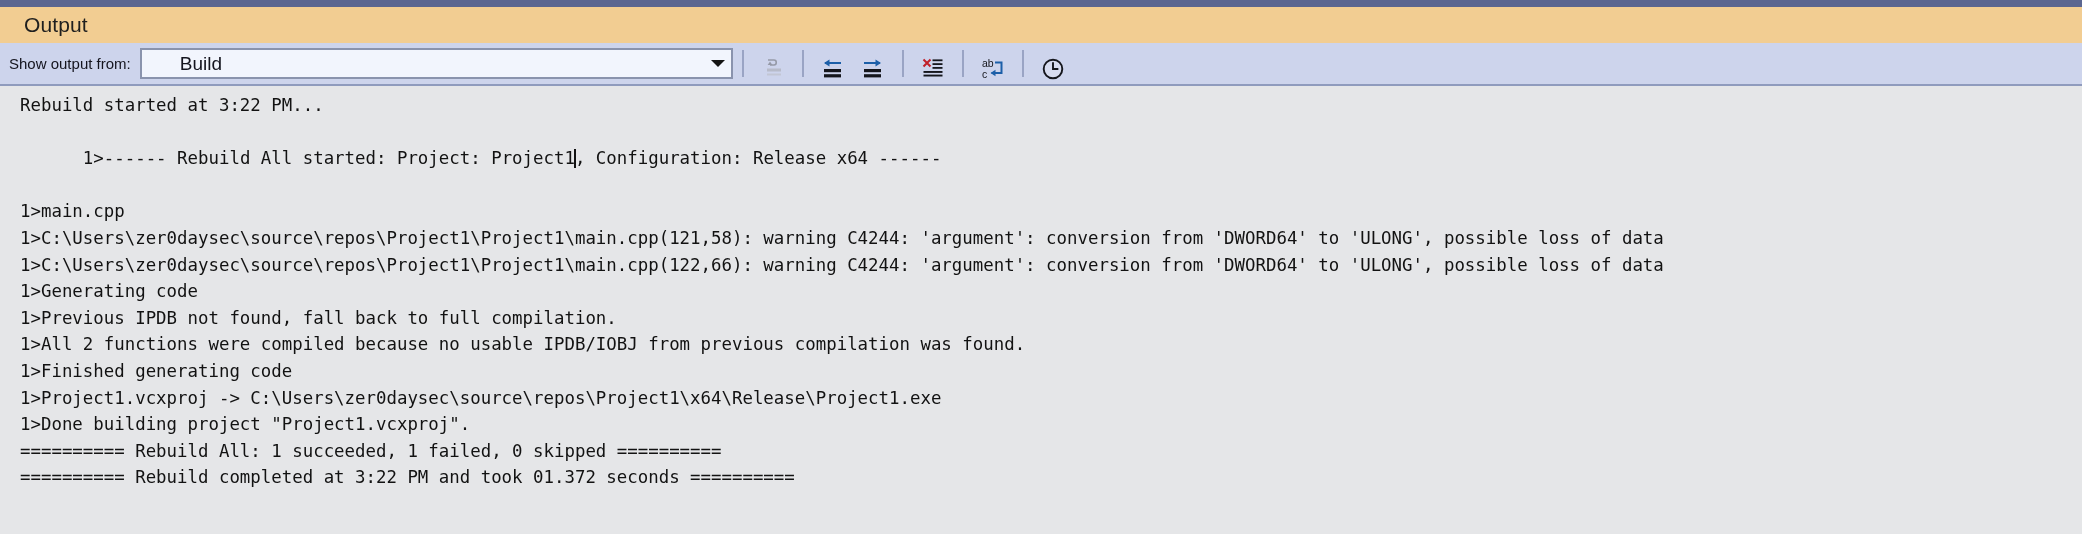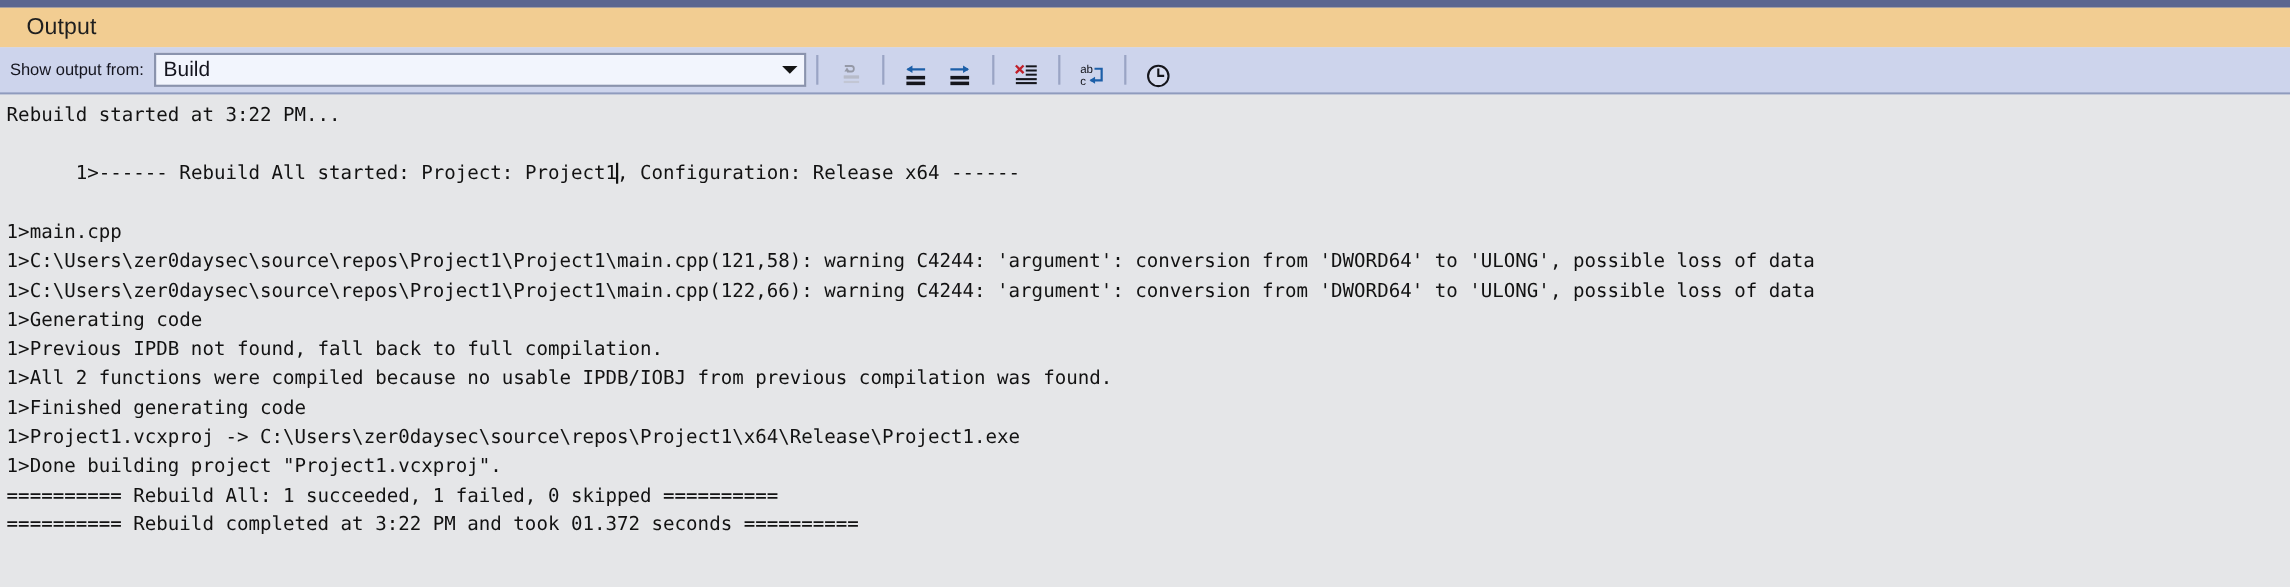--- a/index.html
+++ b/index.html
@@ -67,20 +67,21 @@
   .combo {
     width: 593px;
     height: 31px;
     background: #f2f5fd;
     border: 2px solid #8a93ad;
     box-sizing: border-box;
     display: flex;
     align-items: center;
     position: relative;
     cursor: default;
+    padding-left: 31px;
   }
   .combo-value {
     font-size: 19px;
     color: #14141e;
     padding-left: 7px;
     flex: 1 1 auto;
     white-space: nowrap;
     overflow: hidden;
   }
   .combo-arrow {
@@ -116,21 +117,21 @@
     cursor: default;
   }
   .tb-btn.disabled { opacity: 0.42; }
   .tb-btn svg { display: block; }
 
   
   .output-area {
     flex: 1 1 auto;
     background: #e5e6e8;
     overflow: hidden;
-    padding: 6px 0 0 6px;
+    padding: 6px 0 0 20px;
     box-sizing: border-box;
     position: relative;
   }
   .out-line {
     font-family: "DejaVu Sans Mono", monospace;
     font-size: 17.4px;
     line-height: 26.6px;
     color: #121212;
     white-space: pre;
     letter-spacing: 0px;

